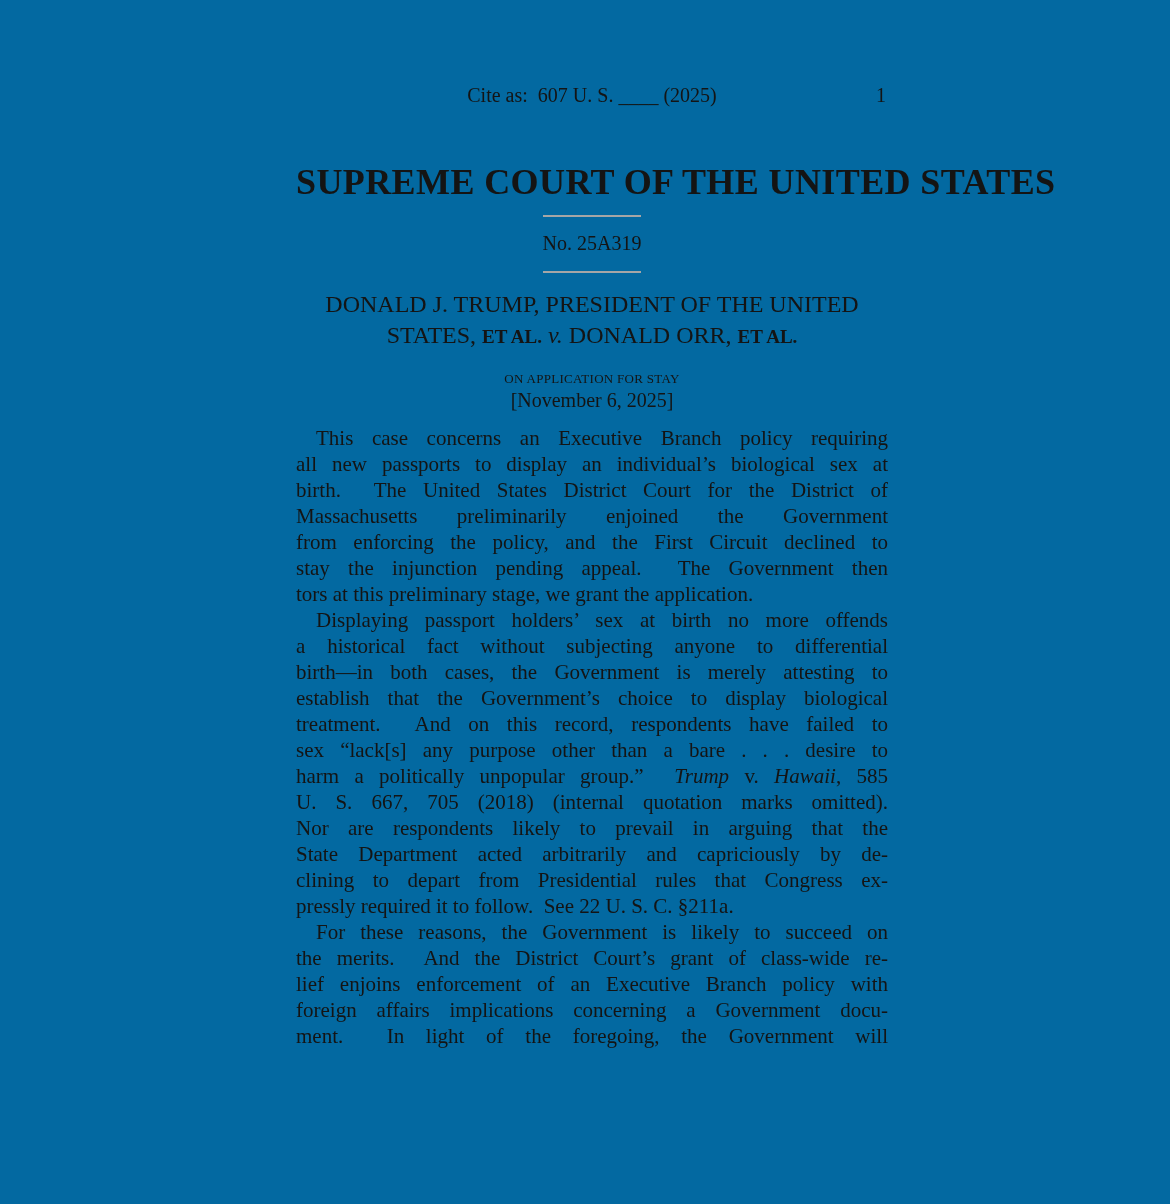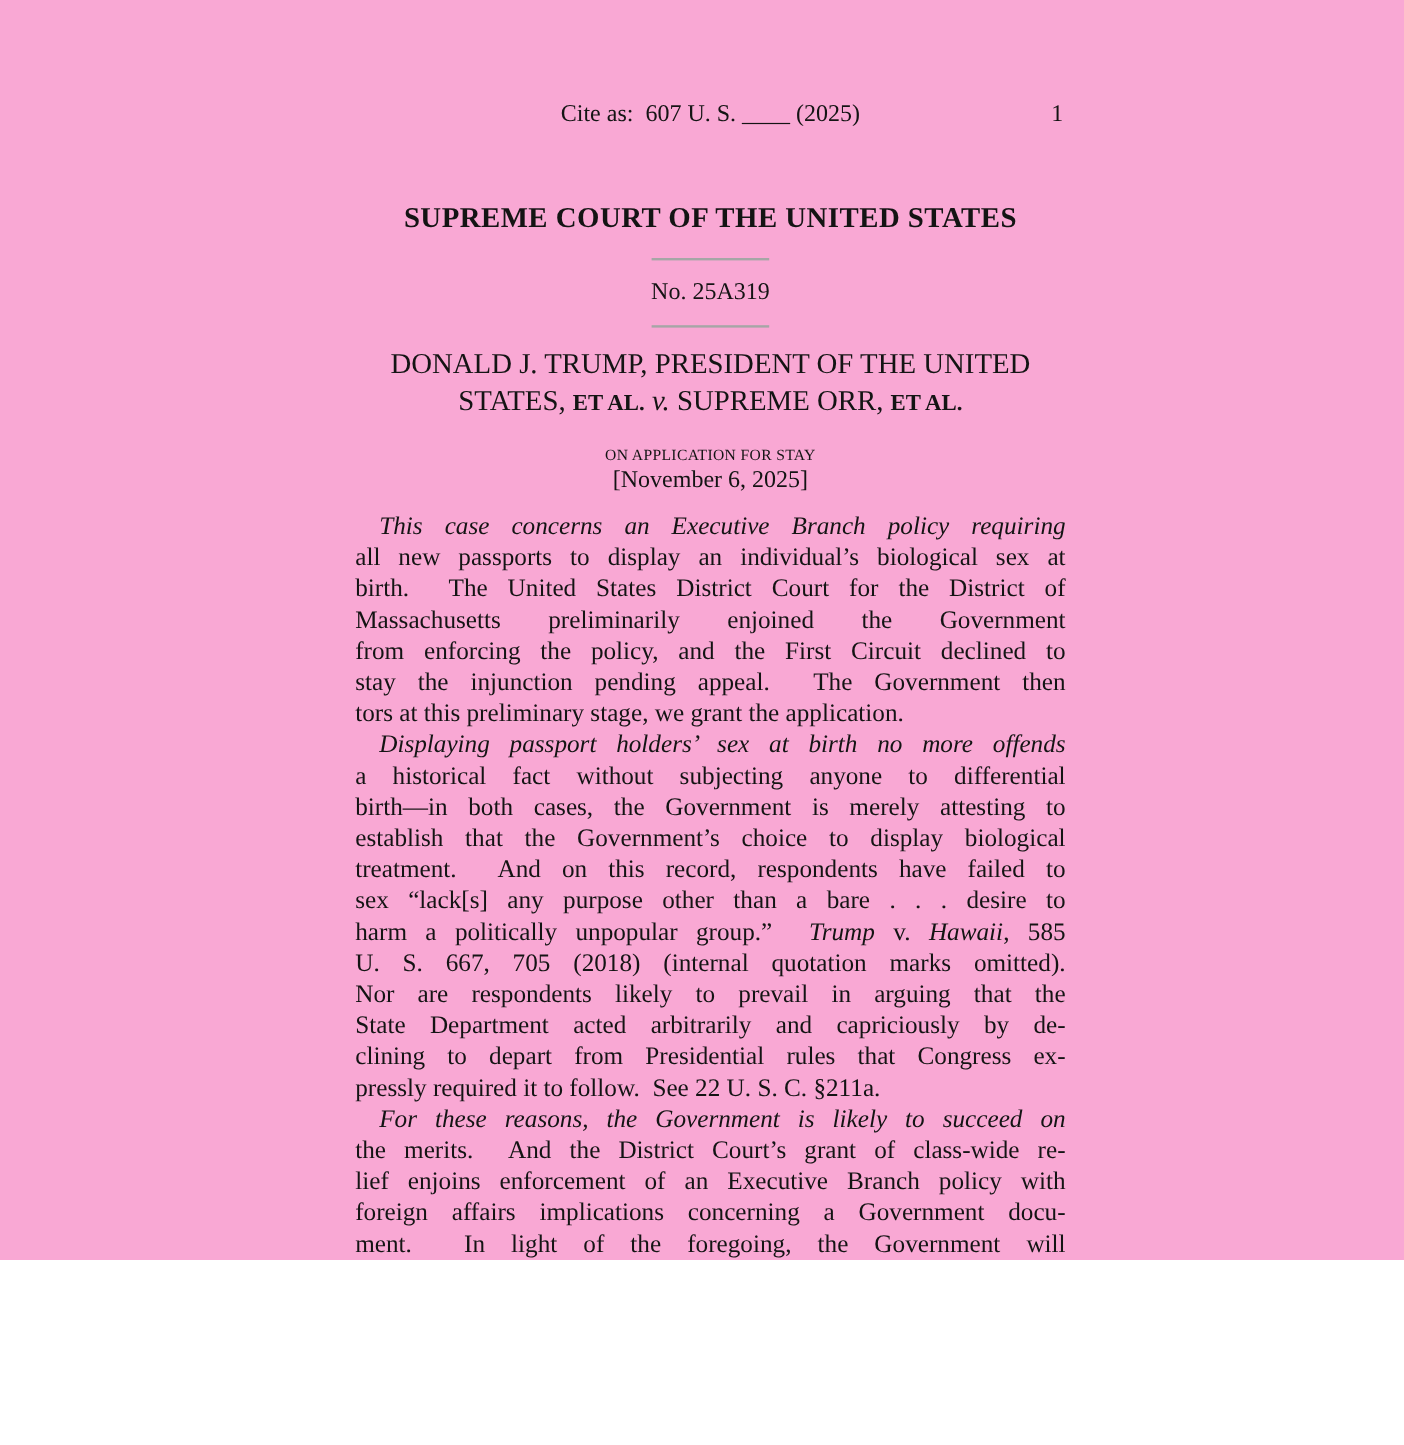--- a/index.html
+++ b/index.html
@@ -1,20 +1,20 @@
 <!DOCTYPE html>
 <html><head>
 <meta charset="utf-8">
 <style>
   html, body { margin: 0; padding: 0; background: #ffffff; }
   .page {
     position: relative;
     width: 1170px;
-    height: 1050px;
-    background: #f9a8d4;
+    height: 1204px;
+    background: #0369a1;
     font-family: "Liberation Serif", serif;
     color: #141414;
     overflow: hidden;
   }
   .content {
     position: absolute;
     left: 296px;
     top: 0;
     width: 592px;
   }
@@ -25,21 +25,21 @@
     font-size: 20px;
     line-height: 22px;
   }
   .page-num {
     position: absolute;
     right: 2px;
     top: 0;
   }
   .court-title {
     margin: 60px 0 0 0;
-    font-size: 24px;
+    font-size: 36px;
     line-height: 32px;
     font-weight: 700;
     text-align: center;
     white-space: nowrap;
     letter-spacing: 0.4px;
   }
   .rule {
     height: 2px;
     width: 98px;
     background: #a6a6a6;
@@ -75,21 +75,21 @@
   .body {
     margin-top: 14px;
     font-size: 21px;
   }
   .line {
     line-height: 26px;
     text-align: justify;
     text-align-last: justify;
   }
   .line.last { text-align-last: left; }
-  .line.indent { text-indent: 20px; font-style: italic; }
+  .line.indent { text-indent: 20px; }
 </style>
 </head>
 <body>
 
 <div class="page">
   <div class="content">
 
     <div class="running-head">
       <span>Cite as:&nbsp; 607 U. S. ____ (2025)</span>
       <span class="page-num">1</span>
@@ -98,21 +98,21 @@
     <div class="court-title">SUPREME COURT OF THE UNITED STATES</div>
 
     <div class="rule"></div>
 
     <div class="docket">No. 25A319</div>
 
     <div class="rule"></div>
 
     <div class="caption" id="caption">
         <div><span>DONALD J. TRUMP, PRESIDENT OF THE UNITED</span></div>
-        <div><span>STATES, </span><span class="sc">ET AL.</span><span> </span><span class="it">v.</span><span> SUPREME ORR, </span><span class="sc">ET AL.</span></div>
+        <div><span>STATES, </span><span class="sc">ET AL.</span><span> </span><span class="it">v.</span><span> DONALD ORR, </span><span class="sc">ET AL.</span></div>
       </div>
 
     <div class="proceeding">ON APPLICATION FOR STAY</div>
 
     <div class="date">[November 6, 2025]</div>
 
     <div class="body" id="body">
         <div class="para">
           <div class="line indent"><span>This case concerns an Executive Branch policy requiring</span></div>
           <div class="line"><span>all new passports to display an individual’s biological sex at</span></div>

